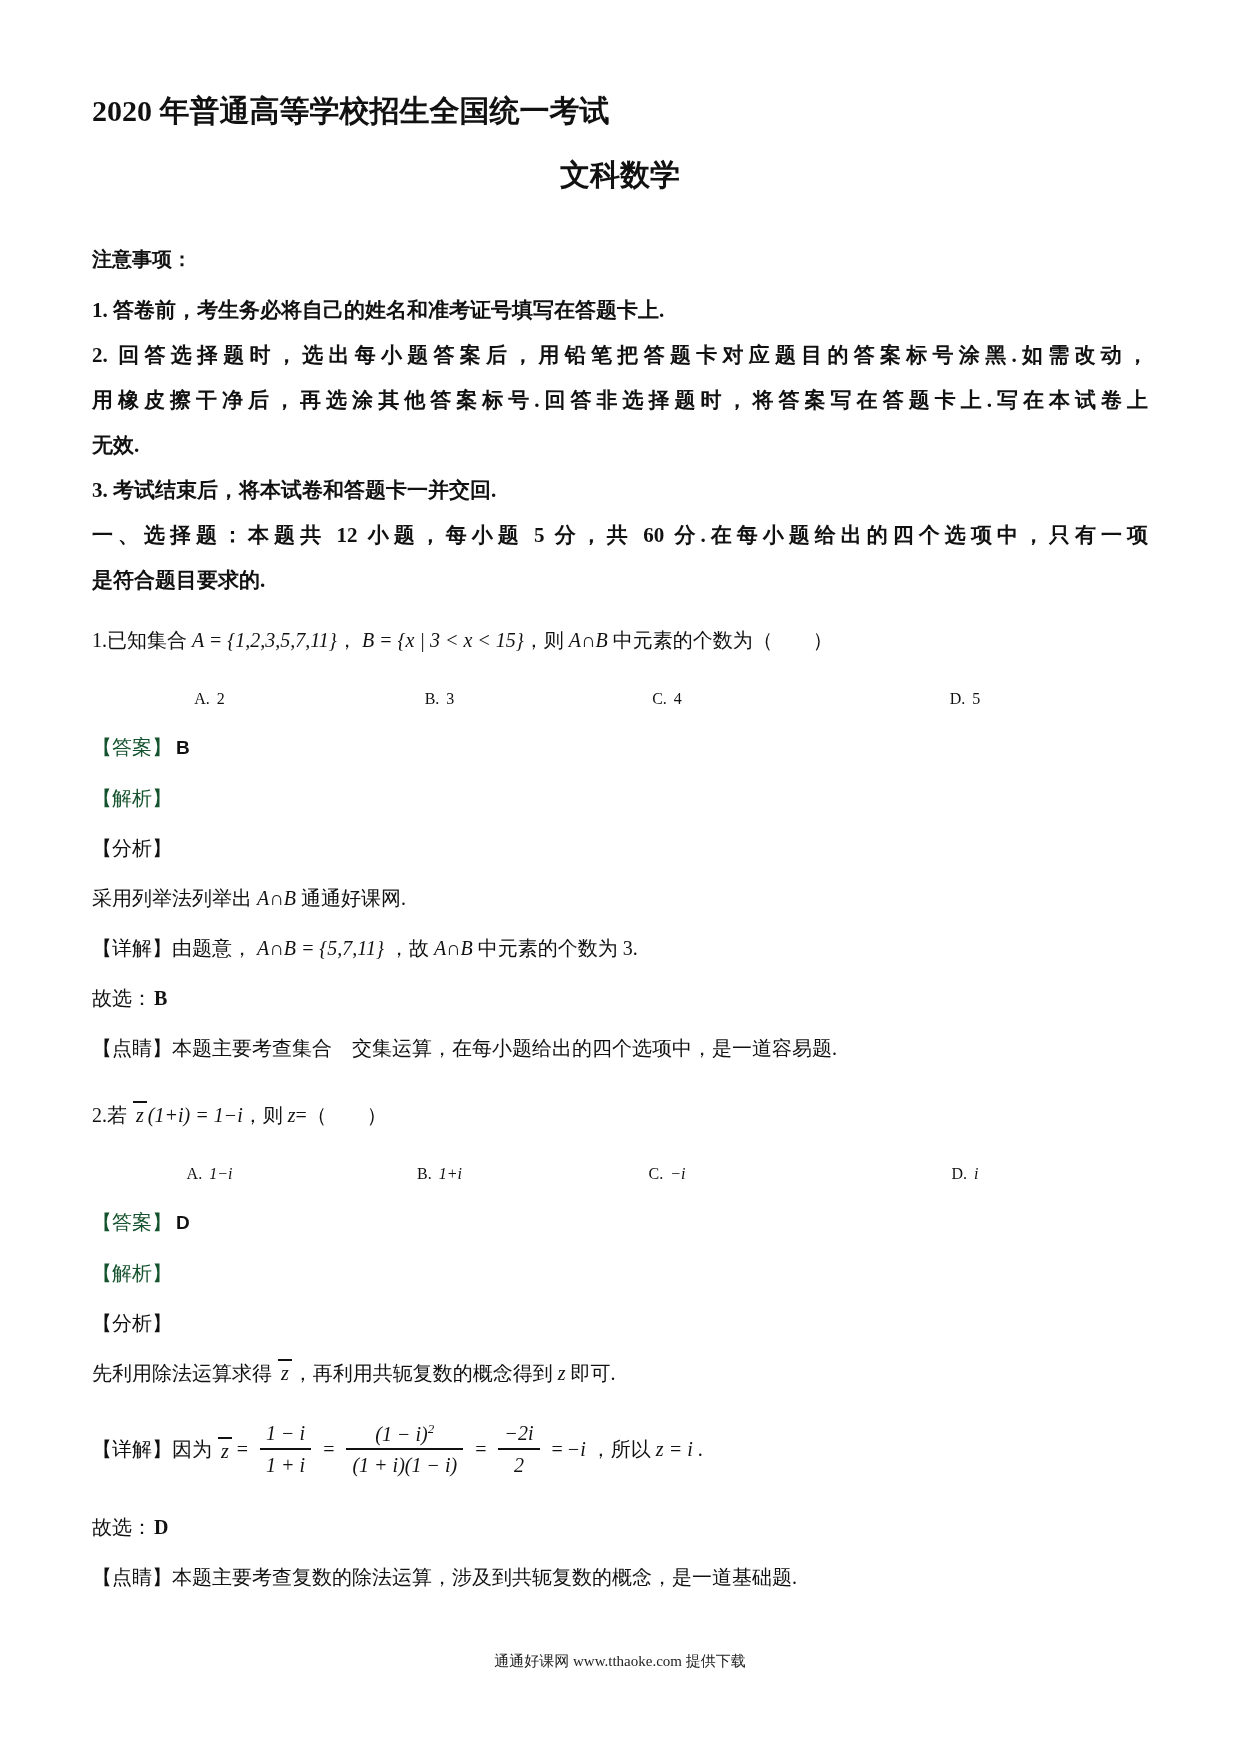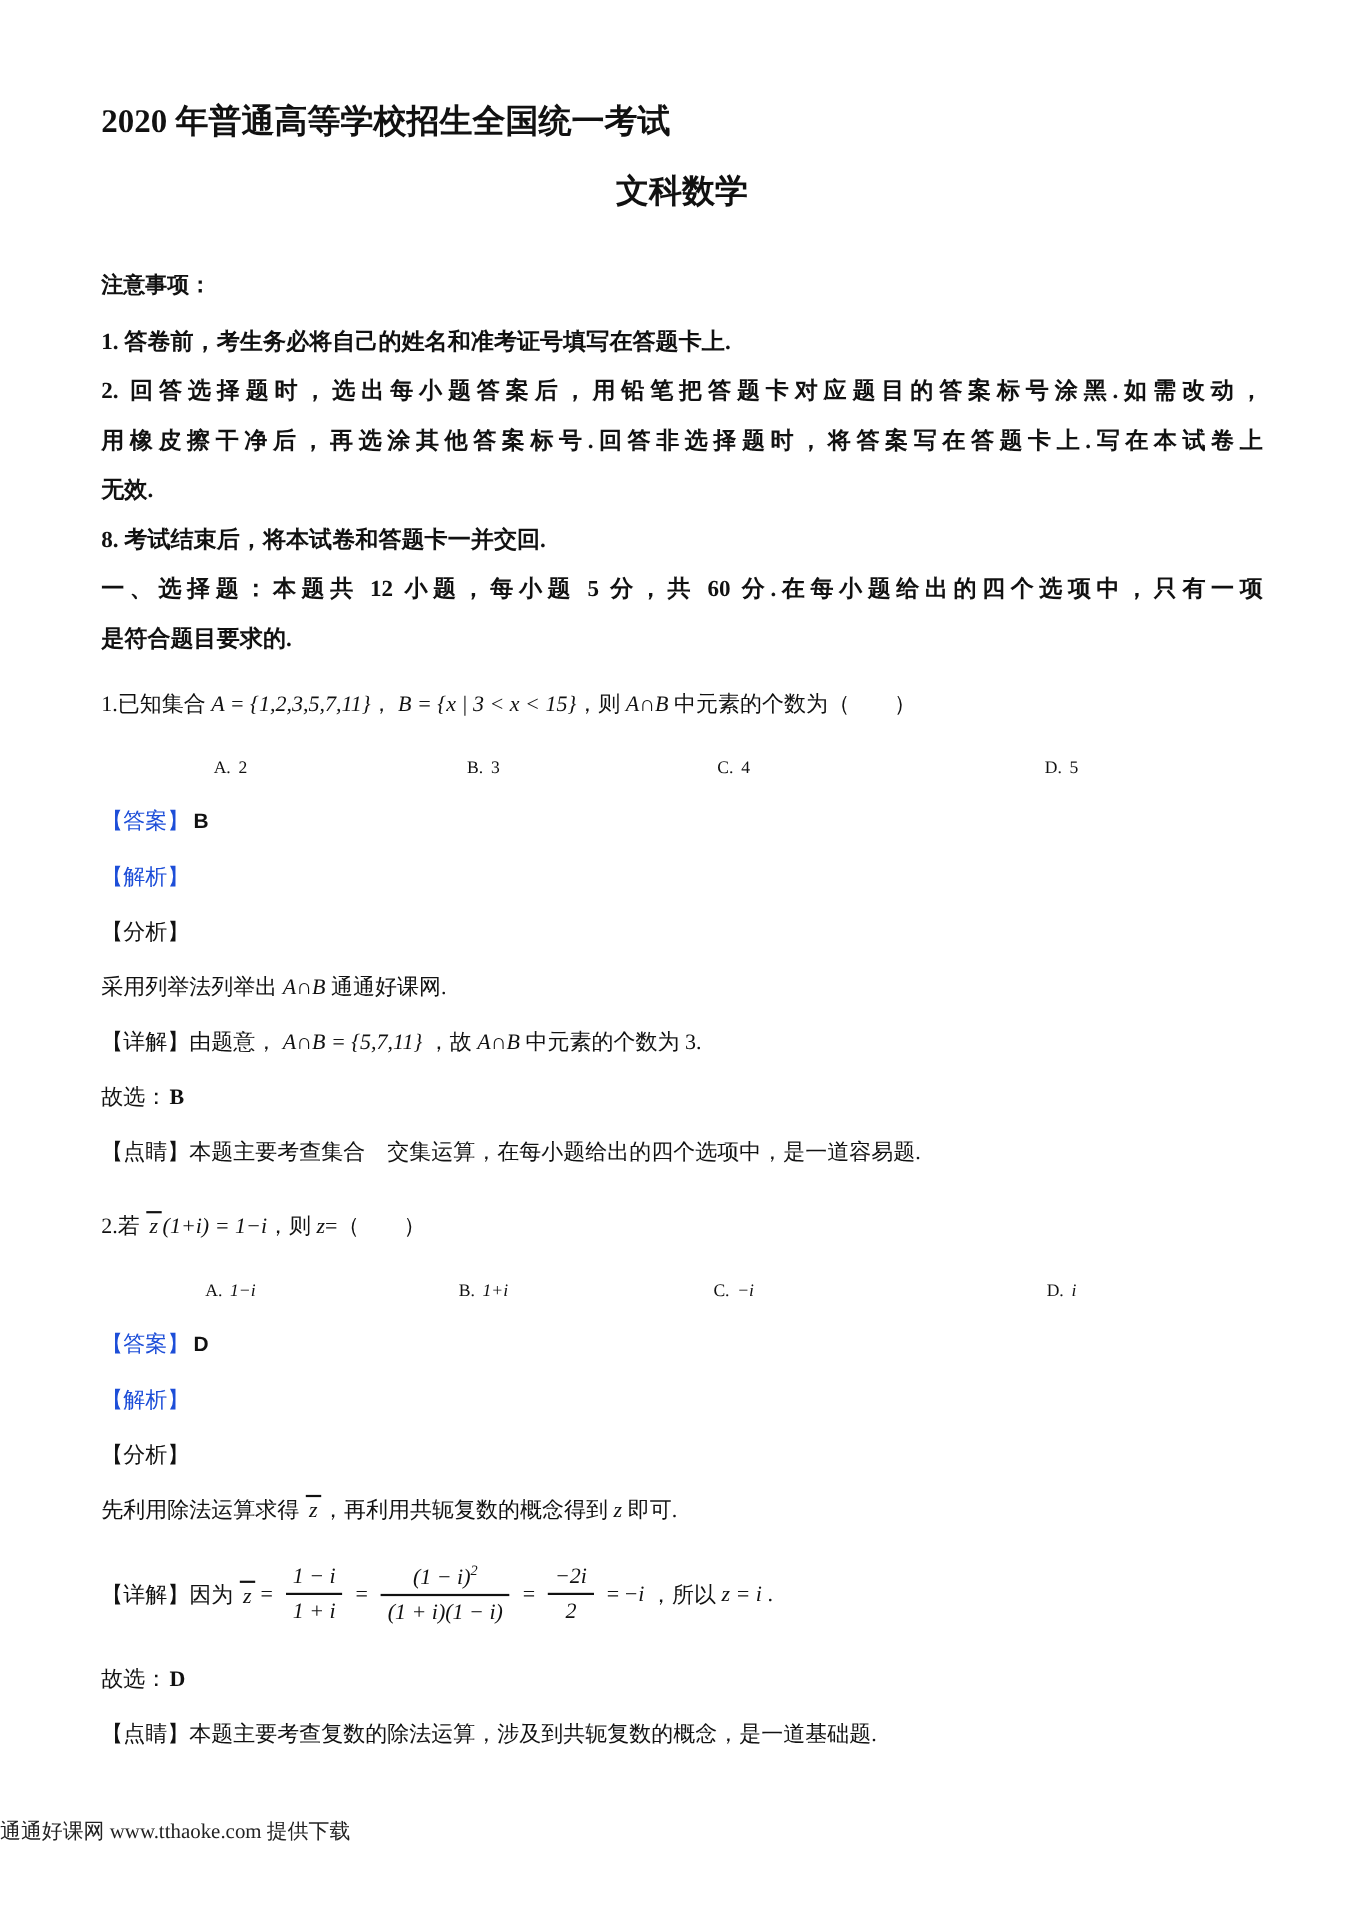--- a/index.html
+++ b/index.html
@@ -39,21 +39,21 @@
   .para { font-size: 20px; line-height: 40px; margin: 0 0 10px 0; }
   .options {
     display: grid;
     grid-template-columns: 235px 225px 230px 1fr;
     font-size: 16px; line-height: 40px;
     margin-bottom: 8px;
     text-align: center;
   }
   .opt-label { margin-right: 7px; }
   .m { font-style: italic; }
-  .blue { color: #1d4ed8; }
+  .blue { color: #14532d; }
   .ans-letter {
     font-family: "Liberation Sans", "DejaVu Sans", sans-serif;
     font-weight: bold; font-size: 19px; margin-left: 4px;
   }
   .choose-letter { font-weight: bold; margin-left: 2px; }
   .zbar {
     display: inline-block; font-style: italic;
     border-top: 2px solid #111; padding: 2px 3px 0 3px;
     line-height: 1.05; margin: 0 1px;
   }
@@ -66,42 +66,42 @@
   .frac {
     display: inline-block; vertical-align: middle;
     text-align: center; margin: 0 8px; font-style: italic;
   }
   .frac .fnum { display: block; padding: 0 6px 3px 6px; border-bottom: 2px solid #111; }
   .frac .fden { display: block; padding: 4px 6px 0 6px; }
   .frac sup { font-size: 13px; font-style: italic; }
   .eq { margin: 0 4px; }
   .footer {
     position: absolute; top: 1652px; left: 0; right: 0;
-    font-size: 19px; color: #222222;
+    text-align: center; font-size: 15px; color: #222222;
   }
 </style>
 </head>
 <body>
 
 <div class="page">
 
   <h1 class="title">2020 年普通高等学校招生全国统一考试</h1>
   <h2 class="subtitle">文科数学</h2>
 
   <div class="notice-heading">注意事项：</div>
 
   <div class="bold-line mt12">1. 答卷前，考生务必将自己的姓名和准考证号填写在答题卡上.</div>
 
   <div>
     <div class="bold-line justify-both">2. 回答选择题时，选出每小题答案后，用铅笔把答题卡对应题目的答案标号涂黑.如需改动，</div>
     <div class="bold-line justify-both">用橡皮擦干净后，再选涂其他答案标号.回答非选择题时，将答案写在答题卡上.写在本试卷上</div>
     <div class="bold-line">无效.</div>
   </div>
 
-  <div class="bold-line">8. 考试结束后，将本试卷和答题卡一并交回.</div>
+  <div class="bold-line">3. 考试结束后，将本试卷和答题卡一并交回.</div>
 
   <div>
     <div class="bold-line justify-both">一、选择题：本题共 12 小题，每小题 5 分，共 60 分.在每小题给出的四个选项中，只有一项</div>
     <div class="bold-line">是符合题目要求的.</div>
   </div>
 
   <div class="stem mt16">
     <span>1.已知集合 </span><span class="m">A = {1,2,3,5,7,11}</span><span>， </span><span class="m">B = {x | 3 &lt; x &lt; 15}</span><span>，则 </span><span class="m">A∩B</span><span> 中元素的个数为（　　）</span>
   </div>
 

